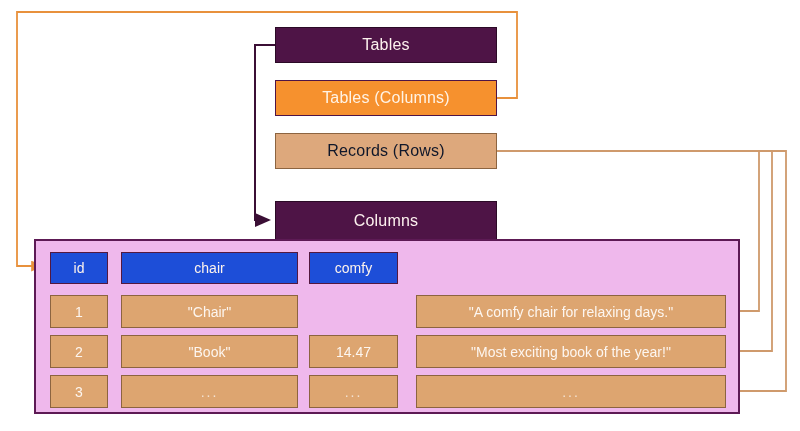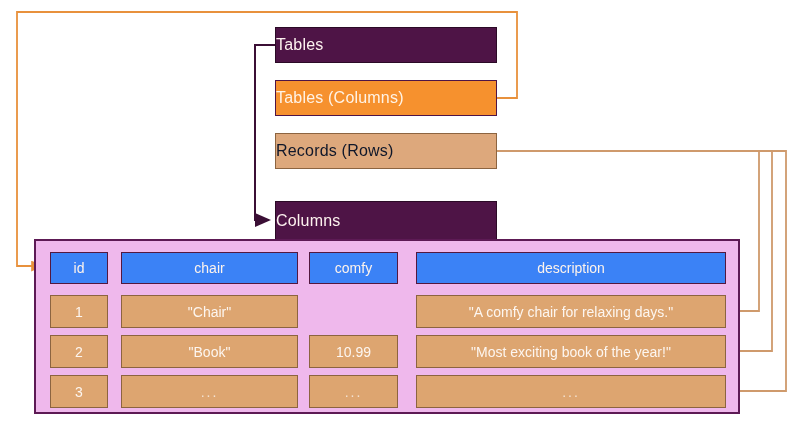--- a/index.html
+++ b/index.html
@@ -10,21 +10,21 @@
     overflow:hidden;
     position:relative;
   }
   #canvas { position:absolute; left:0; top:0; width:800px; height:431px; }
 
   svg.wires { position:absolute; left:0; top:0; width:800px; height:431px; pointer-events:none; }
 
   .concept-box {
     position:absolute;
     box-sizing:border-box;
-    display:flex; align-items:center; justify-content:flex-start;
+    display:flex; align-items:center; justify-content:center;
     font-size:16px;
     letter-spacing:.2px;
     color:#fdf2ef;
   }
   .box-tables   { left:275px; top:27px;  width:222px; height:36px; background:#4e1446; border:1px solid #2b0a26; }
   .box-fields   { left:275px; top:80px;  width:222px; height:36px; background:#f6912e; border:1px solid #4e1446; color:#fff3e6; }
   .box-records  { left:275px; top:133px; width:222px; height:36px; background:#dda87c; border:1px solid #8c6440; color:#0f172a; }
   .box-products { left:275px; top:201px; width:222px; height:39px; background:#4e1446; border:1px solid #2b0a26; }
 
   .table-panel {
@@ -36,21 +36,21 @@
   }
 
   .cell {
     position:absolute;
     box-sizing:border-box;
     display:flex; align-items:center; justify-content:center;
     font-size:14px;
     color:#fdf3ec;
     white-space:nowrap;
   }
-  .cell.head { background:#3b82f6; border:1px solid #53183f; }
+  .cell.head { background:#1d4ed8; border:1px solid #53183f; }
   .cell.data { background:#dda570; border:1px solid #8c6440; color:#fdf6f0; }
   .cell.ellipsis { letter-spacing:2px; color:#f3e2d2; }
 
   .hdr-row { top:11px;  height:32px; }
   .r1      { top:54px;  height:33px; }
   .r2      { top:94px;  height:33px; }
   .r3      { top:134px; height:33px; }
 
   .c-id    { left:14px;  width:58px; }
   .c-name  { left:85px;  width:177px; }
@@ -100,29 +100,28 @@
 
   <div class="concept-box box-products">
     <span>Columns</span>
   </div>
 
   <div class="table-panel">
 
     <div class="cell head hdr-row c-id">id</div>
     <div class="cell head hdr-row c-name">chair</div>
     <div class="cell head hdr-row c-price">comfy</div>
-    <div class="cell head hdr-row c-desc">description</div>
 
     <div class="cell data r1 c-id">1</div>
     <div class="cell data r1 c-name">"Chair"</div>
     <div class="cell data r1 c-desc">"A comfy chair for relaxing days."</div>
 
     <div class="cell data r2 c-id">2</div>
     <div class="cell data r2 c-name">"Book"</div>
-    <div class="cell data r2 c-price">10.99</div>
+    <div class="cell data r2 c-price">14.47</div>
     <div class="cell data r2 c-desc">"Most exciting book of the year!"</div>
 
     <div class="cell data r3 c-id">3</div>
     <div class="cell data r3 c-name ellipsis">...</div>
     <div class="cell data r3 c-price ellipsis">...</div>
     <div class="cell data r3 c-desc ellipsis">...</div>
 
   </div>
 
 </div>

